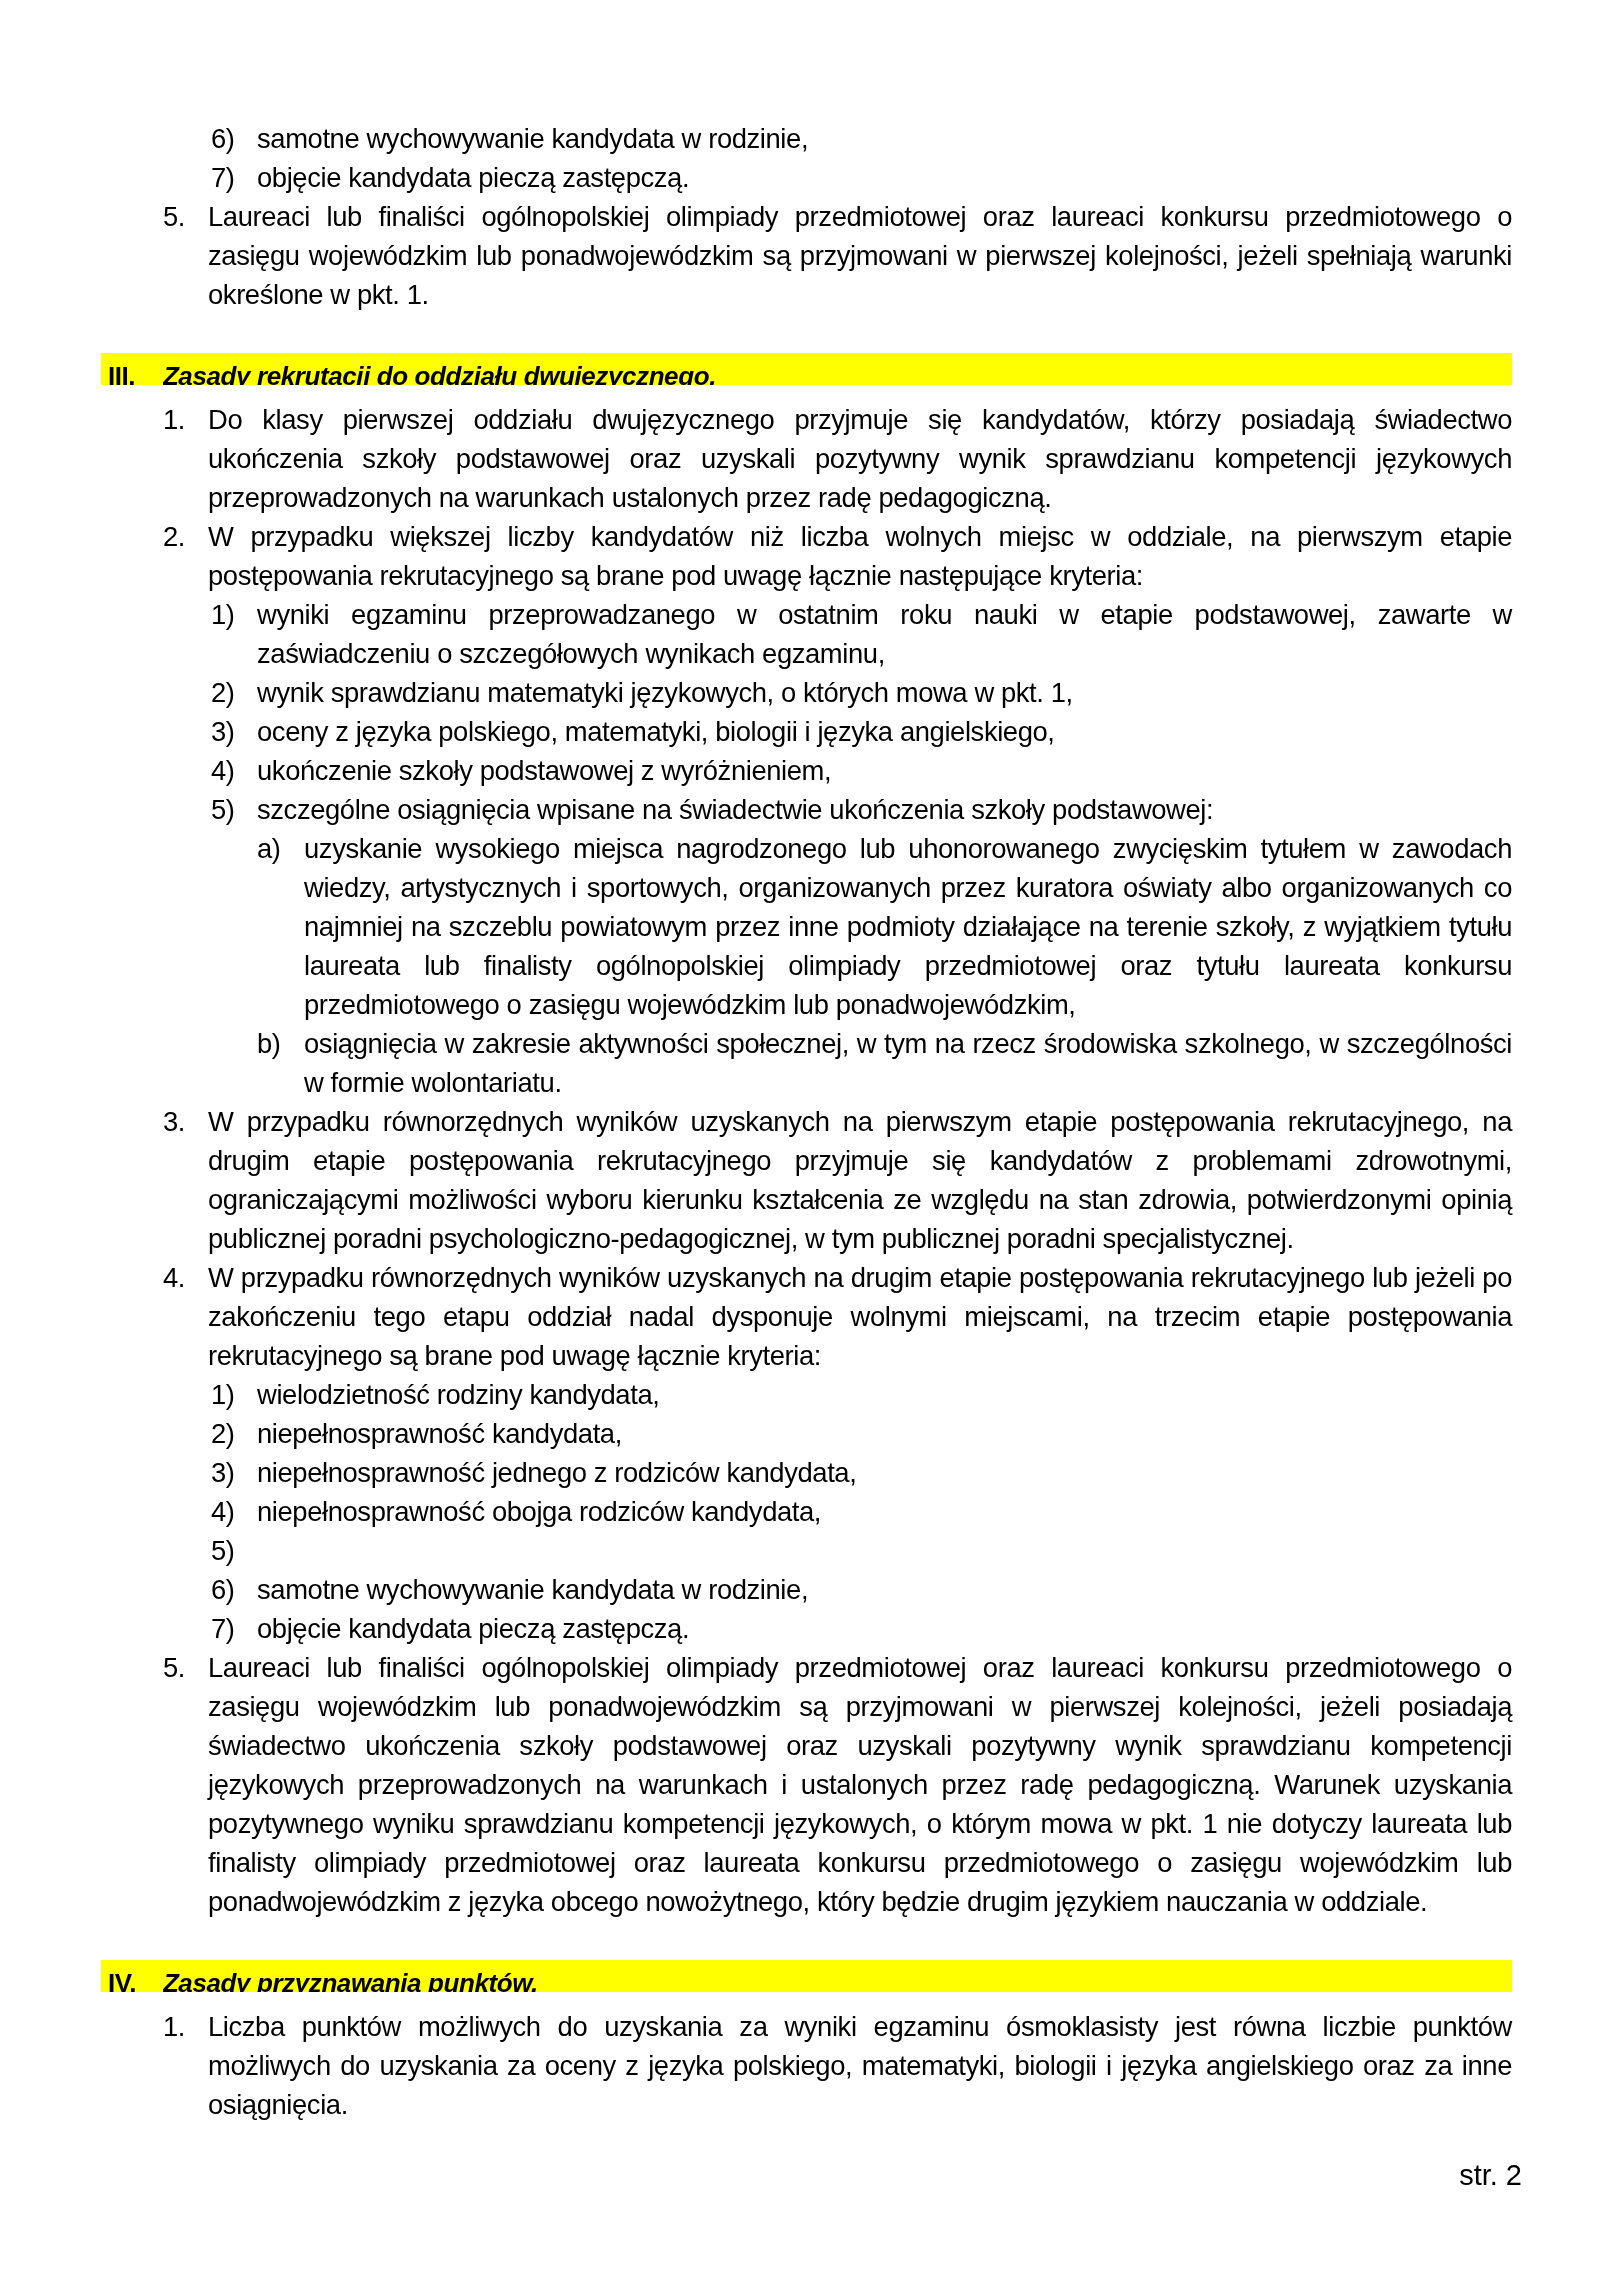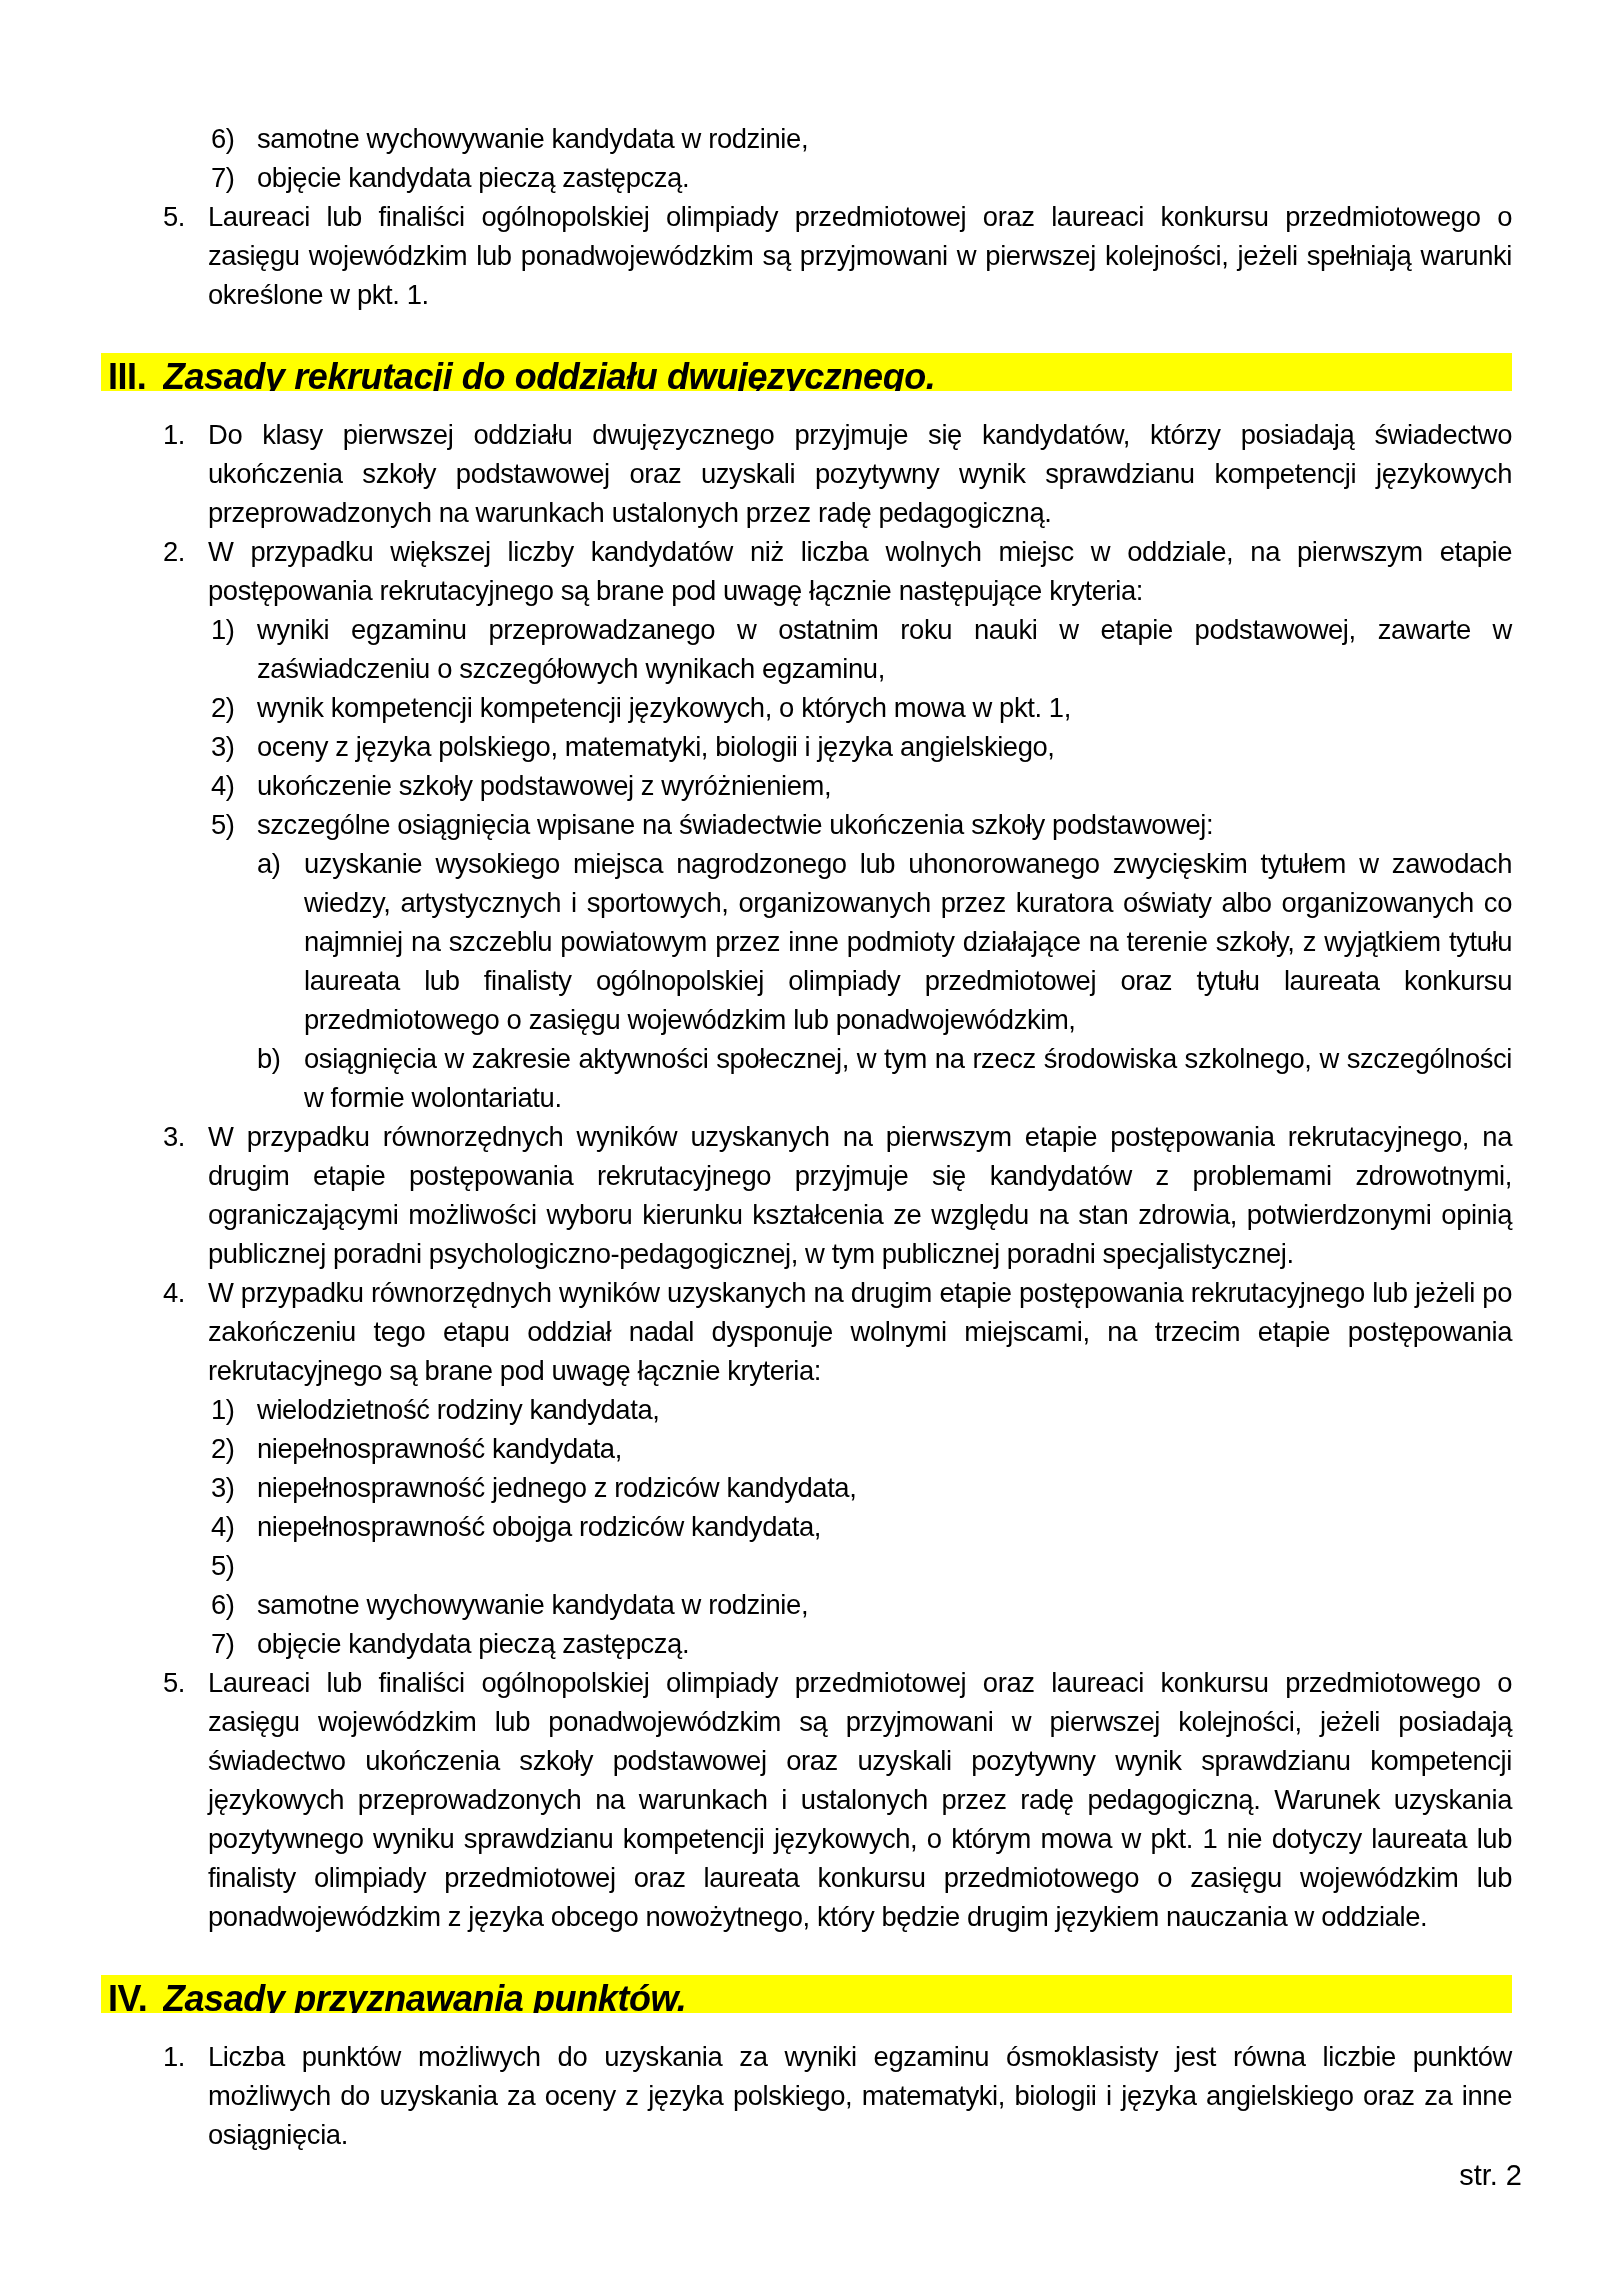--- a/index.html
+++ b/index.html
@@ -28,24 +28,24 @@
   .l1 { padding-left: 62px; }
   .l1 > .marker { width: 45px; }
   .l2 { padding-left: 110px; }
   .l2 > .marker { width: 46px; }
   .l3 { padding-left: 156px; }
   .l3 > .marker { width: 47px; }
   .section-heading {
     display: flex;
     background: var(--hl, #ffff00);
     font-weight: bold;
-    font-size: 36px;
-    height: 38px;
+    font-size: 26px;
+    height: 32px;
     line-height: 47px;
-    margin: 39px 0 24px 0;
+    margin: 39px 0 15px 0;
   }
   .section-heading .numeral { flex: none; width: 55px; padding-left: 6.9px; }
   .section-heading .title { flex: 1 1 auto; white-space: nowrap; overflow: hidden; font-style: italic; }
   .page-footer {
     position: absolute;
     top: 2156px;
     right: 98px;
     font-size: 29px;
     letter-spacing: 0;
   }
@@ -82,21 +82,21 @@
       <span class="marker">2.</span>
       <span class="body">W przypadku większej liczby kandydatów niż liczba wolnych miejsc w oddziale, na pierwszym etapie postępowania rekrutacyjnego są brane pod uwagę łącznie następujące kryteria:</span>
     </div>
 
     <div class="li l2">
       <span class="marker">1)</span>
       <span class="body">wyniki egzaminu przeprowadzanego w ostatnim roku nauki w etapie podstawowej, zawarte w zaświadczeniu o szczegółowych wynikach egzaminu,</span>
     </div>
     <div class="li l2">
       <span class="marker">2)</span>
-      <span class="body">wynik kompetencji kompetencji językowych, o których mowa w pkt. 1,</span>
+      <span class="body">wynik sprawdzianu matematyki językowych, o których mowa w pkt. 1,</span>
     </div>
     <div class="li l2">
       <span class="marker">3)</span>
       <span class="body">oceny z języka polskiego, matematyki, biologii i języka angielskiego,</span>
     </div>
     <div class="li l2">
       <span class="marker">4)</span>
       <span class="body">ukończenie szkoły podstawowej z wyróżnieniem,</span>
     </div>
     <div class="li l2">

